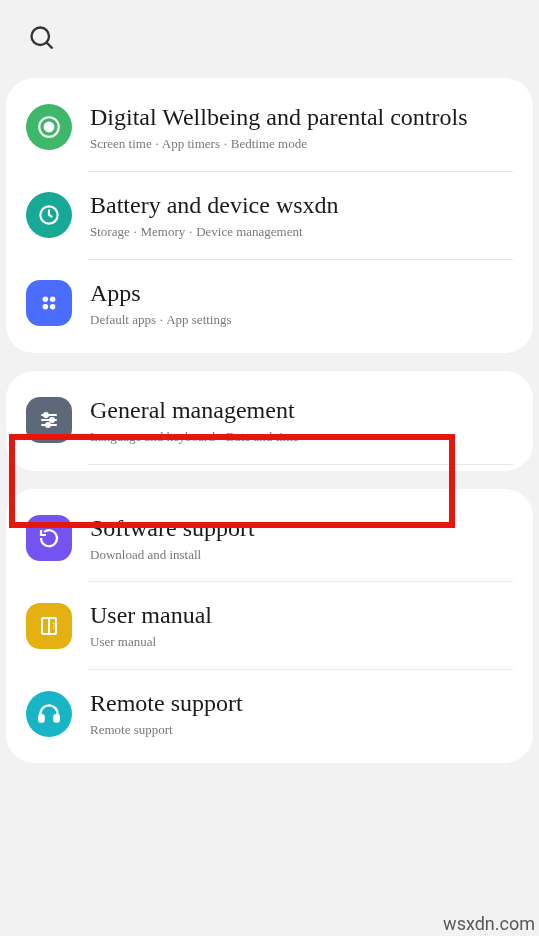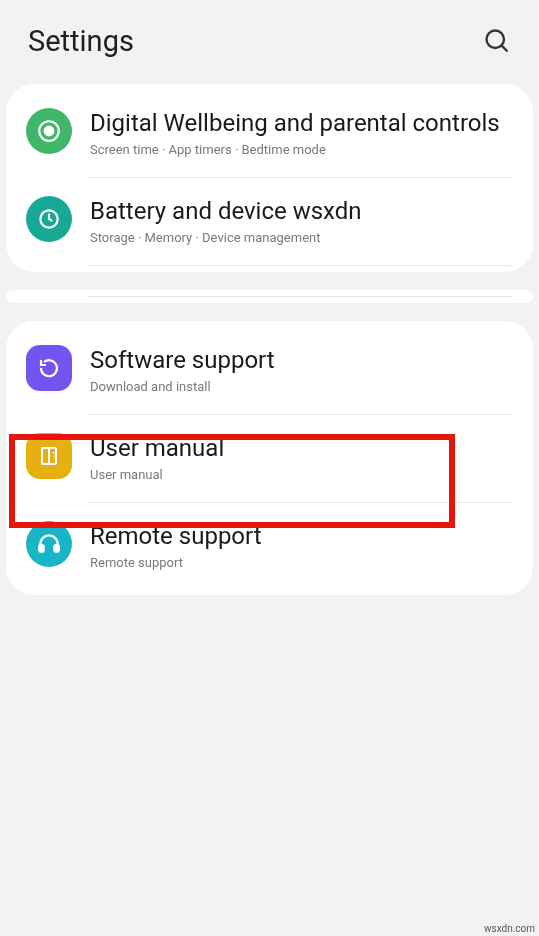--- a/index.html
+++ b/index.html
@@ -28,22 +28,24 @@
       cursor: pointer;
     }
     .card {
       background: #fff;
       border-radius: 28px;
       margin: 8px 6px 18px 6px;
       padding: 6px 0;
     }
     .item {
       display: flex;
+      align-items: center;
       padding: 18px 20px;
       cursor: pointer;
+      font-family: Liberation Serif, serif;
     }
     .item-content {
       flex: 1;
       padding-left: 18px;
     }
     .item-title {
       font-size: 24px;
       color: #1a1a1a;
       line-height: 1.25;
       margin-bottom: 4px;
@@ -82,29 +84,28 @@
       left: 9px;
       top: 434px;
       width: 446px;
       height: 94px;
       pointer-events: none;
     }
     .watermark {
       position: absolute;
       bottom: 2px;
       right: 4px;
-      font-size: 10px;
+      font-size: 18px;
       color: #595959;
     }
   </style>
 </head>
 <body>
 
 <div class="header">
-  <div class="header-title">Settings</div>
   <div class="search-icon">
     <svg viewBox="0 0 24 24" fill="none" stroke="#333" stroke-width="2">
         <circle cx="10.5" cy="10.5" r="7.5"></circle>
         <line x1="21" y1="21" x2="16" y2="16"></line>
       </svg>
   </div>
 </div>
 
 <div class="card">
   <div class="item">
@@ -126,23 +127,53 @@
           <circle cx="12" cy="12" r="8"></circle>
           <path d="M12 7 v5 l3 2" fill="none"></path>
         </svg>
     </div>
     <div class="item-content">
       <div class="item-title">Battery and device wsxdn</div>
       <div class="item-subtitle">Storage · Memory · Device management</div>
     </div>
   </div>
   <div class="divider"></div>
+  <div class="item">
+    <div class="icon-wrap bg-blue" style="border-radius:14px">
+      <svg width="22" height="22" viewBox="0 0 24 24" fill="#fff">
+          <circle cx="8" cy="8" r="3"></circle>
+          <circle cx="16" cy="8" r="3"></circle>
+          <circle cx="8" cy="16" r="3"></circle>
+          <circle cx="16" cy="16" r="3"></circle>
+        </svg>
+    </div>
+    <div class="item-content">
+      <div class="item-title">Apps</div>
+      <div class="item-subtitle">Default apps · App settings</div>
+    </div>
+  </div>
 </div>
 
 <div class="card">
+  <div class="item">
+    <div class="icon-wrap bg-slate" style="border-radius:14px">
+      <svg width="24" height="24" viewBox="0 0 24 24" stroke="#fff" stroke-width="2" fill="none" stroke-linecap="round">
+          <line x1="5" y1="7" x2="19" y2="7"></line>
+          <circle cx="9" cy="7" r="2" fill="#fff"></circle>
+          <line x1="5" y1="12" x2="19" y2="12"></line>
+          <circle cx="15" cy="12" r="2" fill="#fff"></circle>
+          <line x1="5" y1="17" x2="19" y2="17"></line>
+          <circle cx="11" cy="17" r="2" fill="#fff"></circle>
+        </svg>
+    </div>
+    <div class="item-content">
+      <div class="item-title">General management</div>
+      <div class="item-subtitle">Language and keyboard · Date and time</div>
+    </div>
+  </div>
   <div class="divider"></div>
 </div>
 
 <div class="card">
   <div class="item">
     <div class="icon-wrap bg-purple" style="border-radius:14px">
       <svg width="24" height="24" viewBox="0 0 24 24" fill="none" stroke="#fff" stroke-width="2.2">
           <path d="M4 12 a8 8 0 1 0 3 -6"></path>
           <polyline points="4 4 4 9 9 9" fill="none"></polyline>
         </svg>

